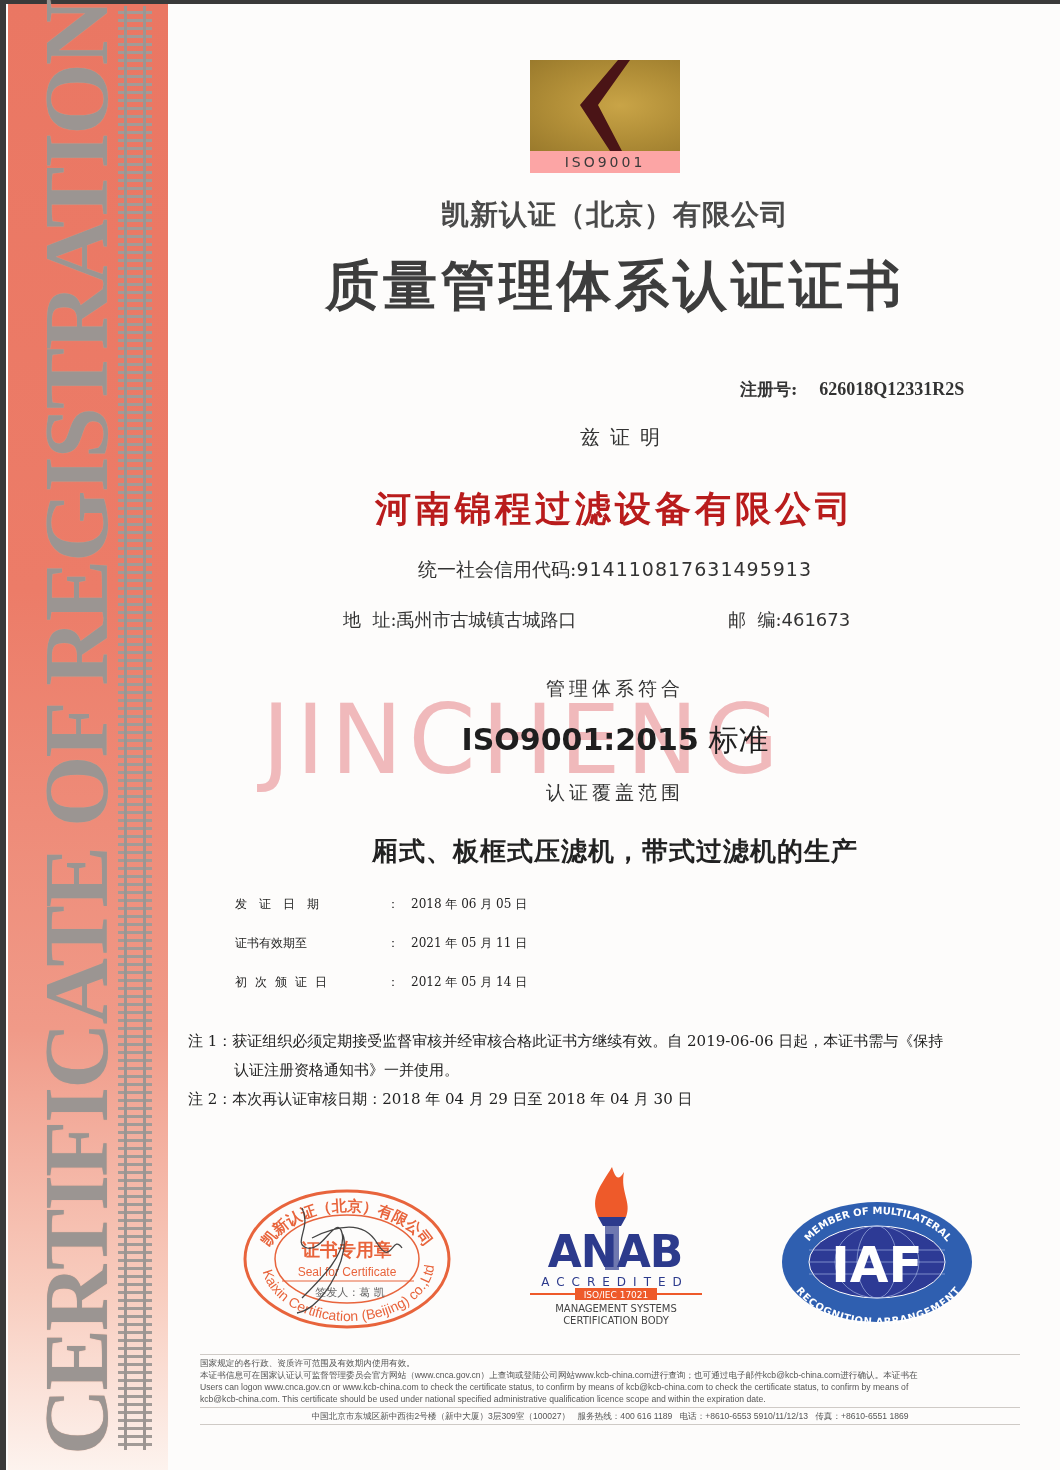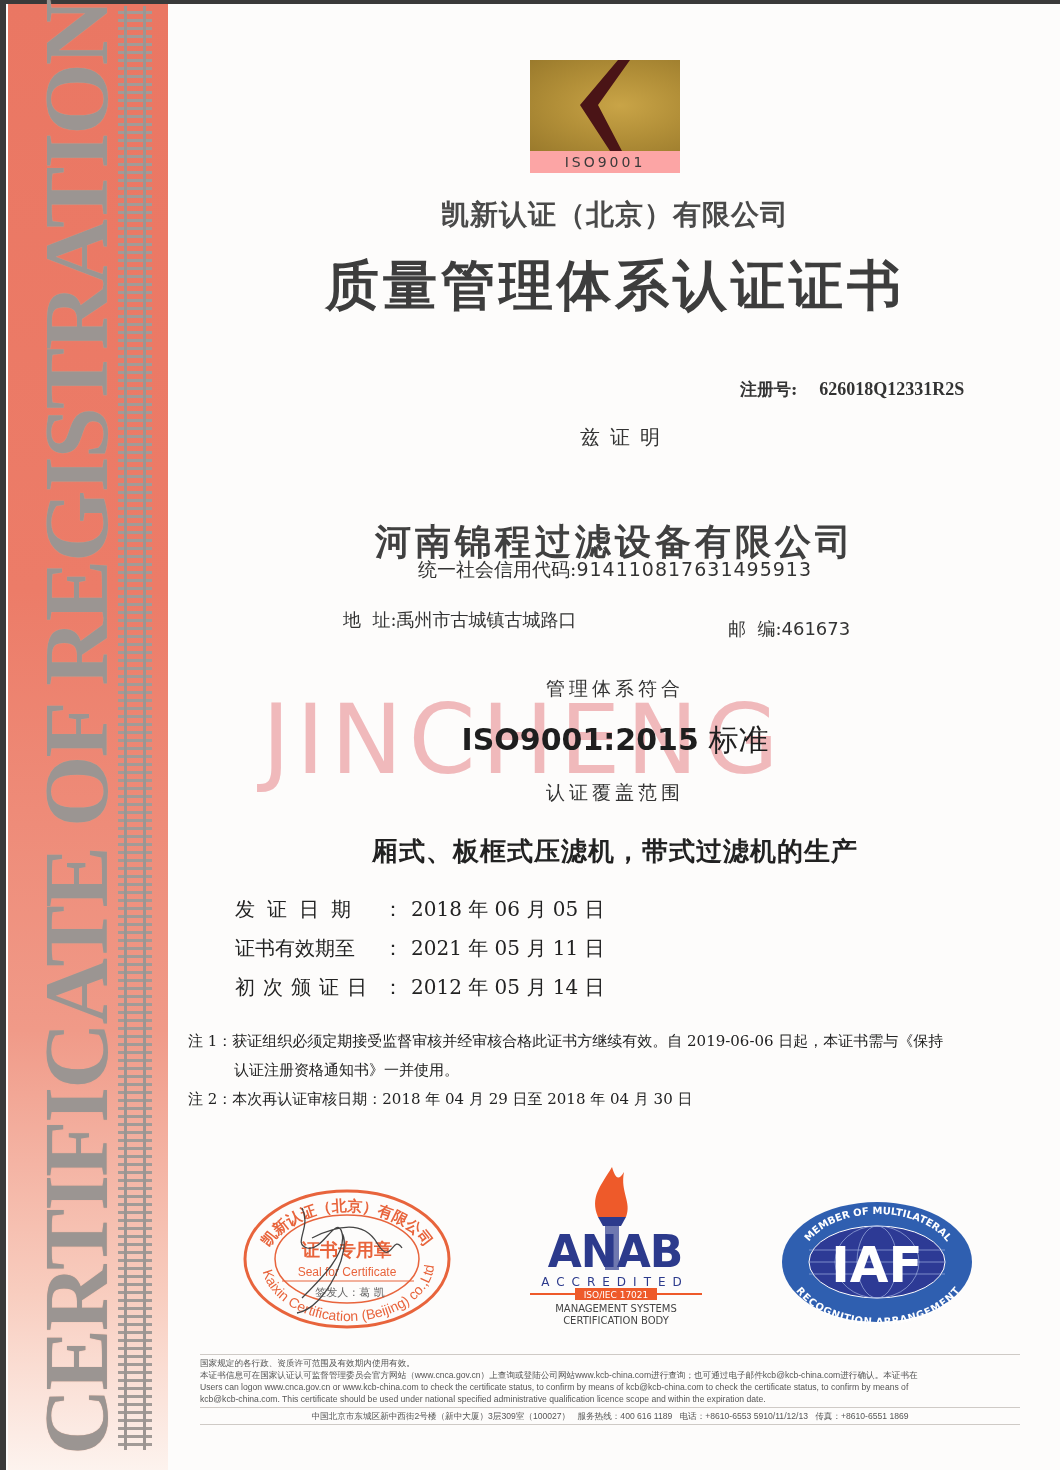--- a/index.html
+++ b/index.html
@@ -41,41 +41,41 @@
   }
 
   .center { position:absolute; left:170px; width:890px; text-align:center; }
   .issuer { top:196px; font-size:28px; font-weight:bold; color:#4a4a4a; letter-spacing:1px; }
   .title { top:250px; font-size:54px; font-weight:bold; color:#3d3d3d; letter-spacing:4px; }
 
   .reg { position:absolute; left:740px; top:378px; font-size:17px; font-weight:bold; color:#333; }
   .reg .reg-num { margin-left:22px; font-family:"Liberation Serif", serif; font-size:18px; }
 
   .hereby { top:424px; font-size:20px; letter-spacing:10px; color:#333; padding-left:10px; }
-  .company { top:518px; font-family:"DejaVu Sans", sans-serif; font-size:36px; font-weight:bold; letter-spacing:4px; color:#404040; }
+  .company { top:485px; font-family:"DejaVu Sans", sans-serif; font-size:36px; font-weight:bold; letter-spacing:4px; color:#b91c1c; }
   .credit { top:557px; font-size:19px; color:#333; }
   .credit .num { font-family:"DejaVu Sans", sans-serif; letter-spacing:1px; }
 
   .address { position:absolute; left:343px; top:608px; font-size:18px; color:#333; }
-  .postcode { position:absolute; left:728px; top:608px; font-size:18px; color:#333;margin-top:9px; }
+  .postcode { position:absolute; left:728px; top:608px; font-size:18px; color:#333; }
   .postcode .num, .address .v { font-family:"DejaVu Sans", sans-serif; }
 
   .watermark {
     position:absolute; left:262px; top:690px;
     font-family:"DejaVu Sans", sans-serif; font-size:96px; font-weight:normal;
     color:rgba(229,130,135,0.55); letter-spacing:6px; line-height:100px;text-align:center;
   }
   .conform-label { top:676px; font-size:19px; letter-spacing:4px; color:#333; }
   .standard { top:720px; font-size:30px; color:#1e1e1e; }
   .standard .std-code { font-family:"DejaVu Sans", sans-serif; font-weight:bold; }
   .scope-label { top:780px; font-size:19px; letter-spacing:4px; color:#333; }
   .scope { top:834px; font-size:26px; font-weight:bold; color:#222; letter-spacing:1px;font-family:Liberation Serif, serif; }
 
   .dates { position:absolute; left:235px; top:896px; }
-  .date-row { height:39px; font-size:20px; color:#222; display:flex; }
+  .date-row { height:39px; font-size:12px; color:#222; display:flex; }
   .date-row .lbl { width:148px; white-space:nowrap; }
   .date-row .lbl.spread { letter-spacing:12px; }
   .date-row .lbl.spread2 { letter-spacing:8px; }
   .date-row .colon { width:20px; text-align:center; margin-right:8px; }
 
   .notes { position:absolute; left:188px; top:1030px; width:800px; font-size:15px; color:#222; }
   .note { height:29px; line-height:22px; }
   .note .indent { padding-left:46px; }
 
   .seal { position:absolute; left:242px; top:1188px; width:210px; height:142px; }

